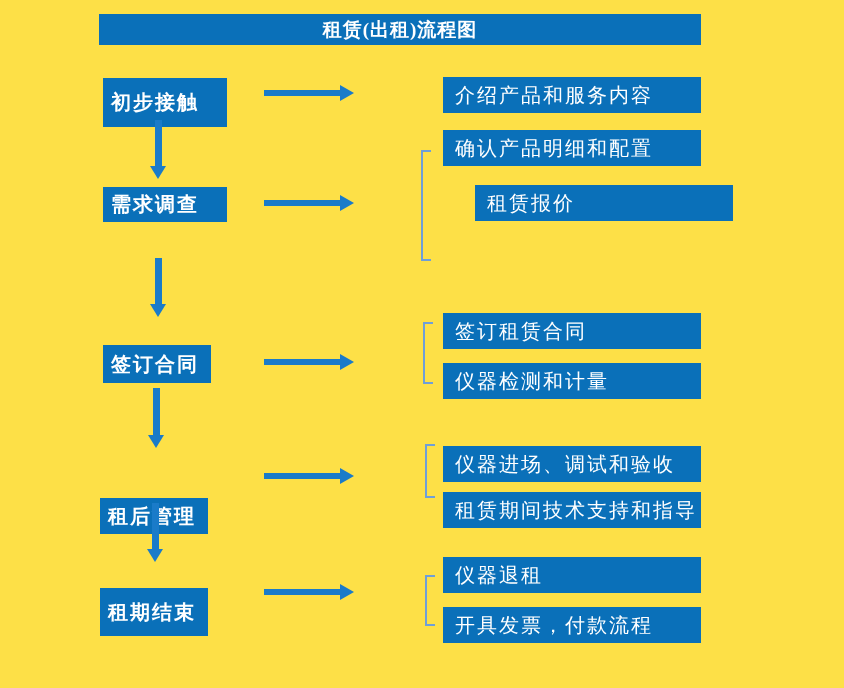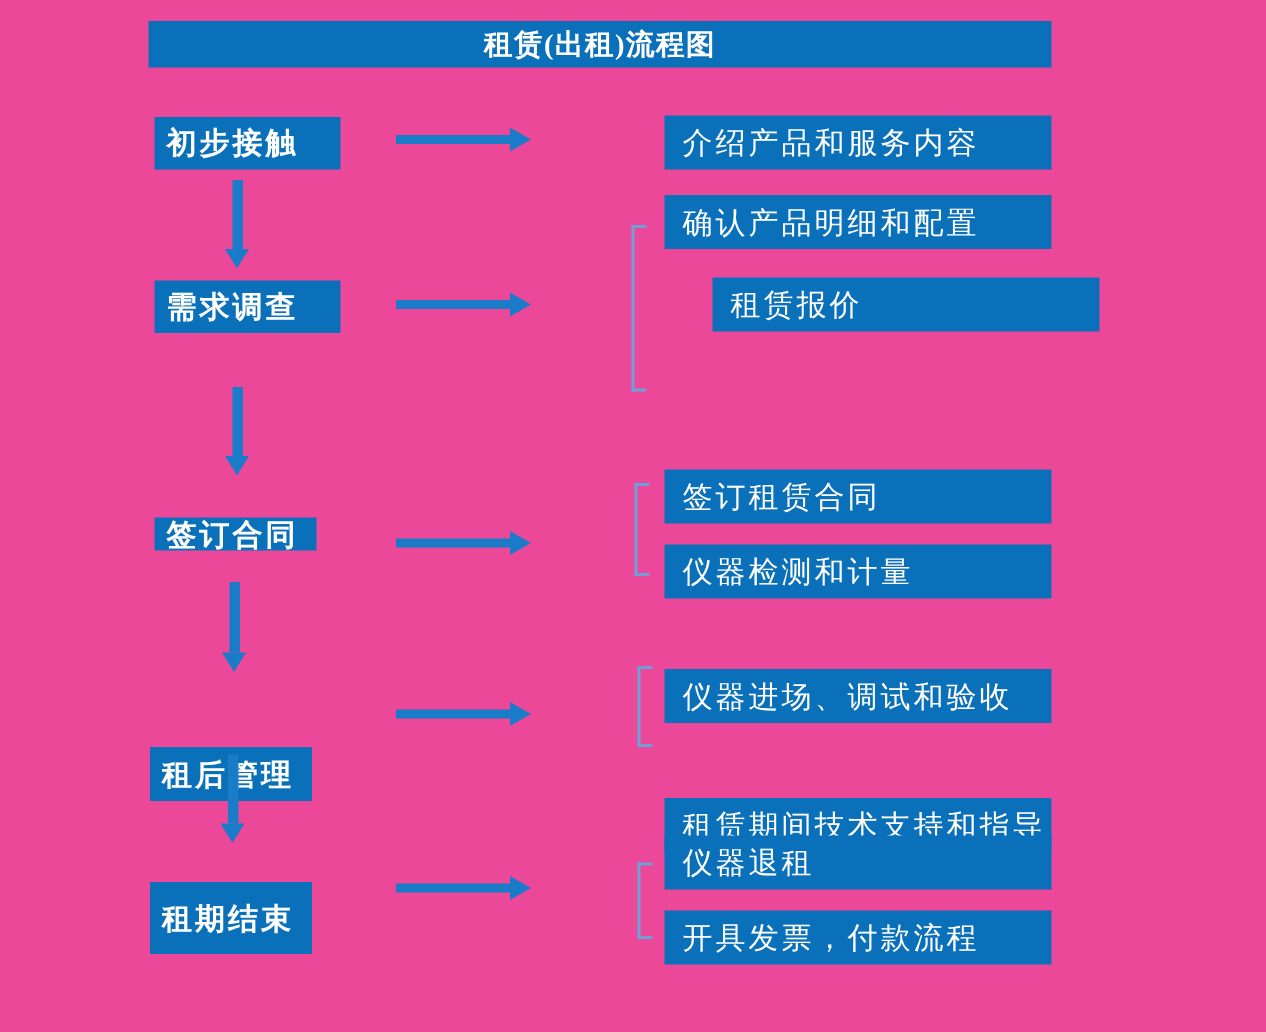--- a/index.html
+++ b/index.html
@@ -4,21 +4,21 @@
 <style>
   html, body {
     margin: 0;
     padding: 0;
     background: #ffffff;
   }
   #canvas {
     position: relative;
     width: 844px;
     height: 688px;
-    background: #ec4899;
+    background: #fde047;
     overflow: hidden;
     font-family: "Liberation Serif", "DejaVu Serif", serif;
   }
 
   
   .title-bar {
     position: absolute;
     left: 99px;
     top: 14px;
     width: 602px;
@@ -114,23 +114,23 @@
     box-sizing: border-box;
   }
 </style>
 </head>
 <body>
 
 <div id="canvas">
 
   <div class="title-bar">租赁(出租)流程图</div>
 
-  <div class="lbox" style="left:103px; top:78px;  width:124px; height:35px;">初步接触</div>
+  <div class="lbox" style="left:103px; top:78px;  width:124px; height:49px;">初步接触</div>
   <div class="lbox" style="left:103px; top:187px; width:124px; height:35px;">需求调查</div>
-  <div class="lbox" style="left:103px; top:345px; width:108px; height:22px;">签订合同</div>
+  <div class="lbox" style="left:103px; top:345px; width:108px; height:38px;">签订合同</div>
   <div class="lbox" style="left:100px; top:458px; width:108px; height:36px;margin-top:40px;">租后管理</div>
   <div class="lbox" style="left:100px; top:588px; width:108px; height:48px;font-family:Liberation Mono, monospace;">租期结束</div>
 
   <div class="varrow" style="left:155px; top:120px; height:46px;"></div>
   <div class="varrow" style="left:155px; top:258px; height:46px;"></div>
   <div class="varrow" style="left:153px; top:388px; height:47px;"></div>
   <div class="varrow" style="left:152px; top:503px; height:46px;"></div>
 
   <div class="harrow" style="top:90px;"></div>
   <div class="harrow" style="top:200px;"></div>
@@ -142,17 +142,17 @@
   <div class="bracket" style="left:423px; top:322px; height:62px;"></div>
   <div class="bracket" style="left:425px; top:444px; height:54px;"></div>
   <div class="bracket" style="left:425px; top:575px; height:51px;"></div>
 
   <div class="rbox" style="top:77px;">介绍产品和服务内容</div>
   <div class="rbox" style="top:130px;">确认产品明细和配置</div>
   <div class="rbox" style="top:185px;margin-left:32px;">租赁报价</div>
   <div class="rbox" style="top:313px;text-align:right;">签订租赁合同</div>
   <div class="rbox" style="top:363px;">仪器检测和计量</div>
   <div class="rbox" style="top:446px;">仪器进场、调试和验收</div>
-  <div class="rbox" style="top:492px;margin-top:40px;">租赁期间技术支持和指导</div>
+  <div class="rbox" style="top:492px;">租赁期间技术支持和指导</div>
   <div class="rbox" style="top:557px;">仪器退租</div>
   <div class="rbox" style="top:607px;">开具发票，付款流程</div>
 
 </div>
 
 </body></html>

